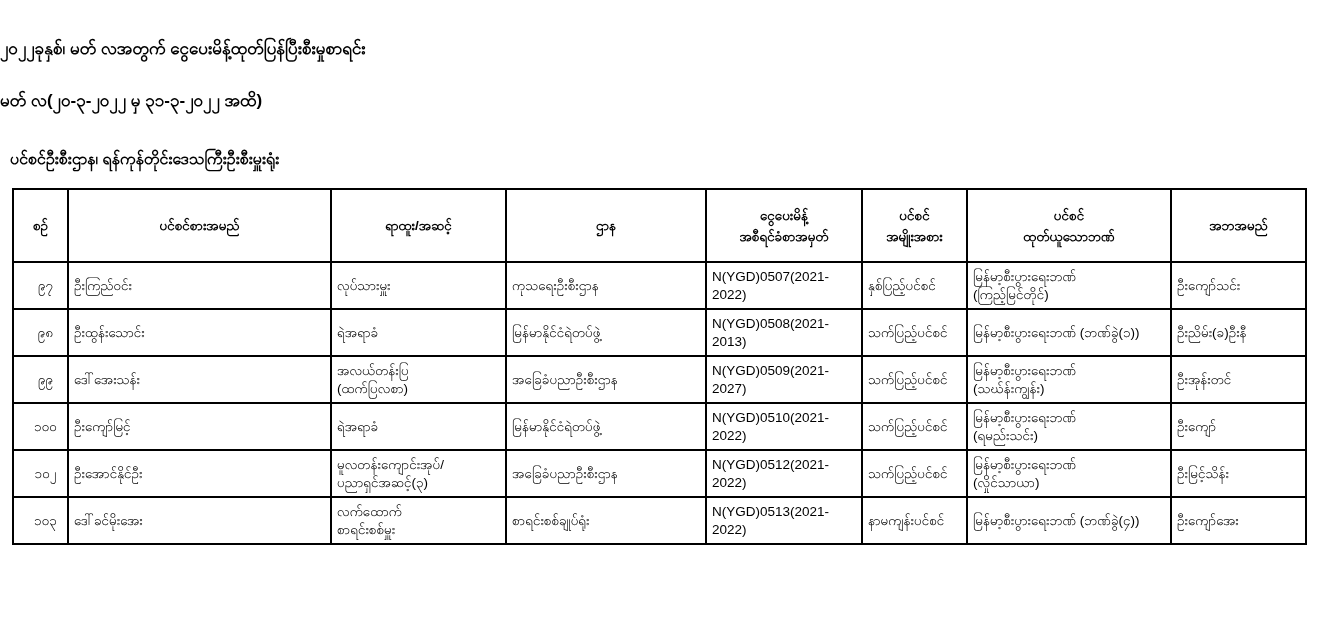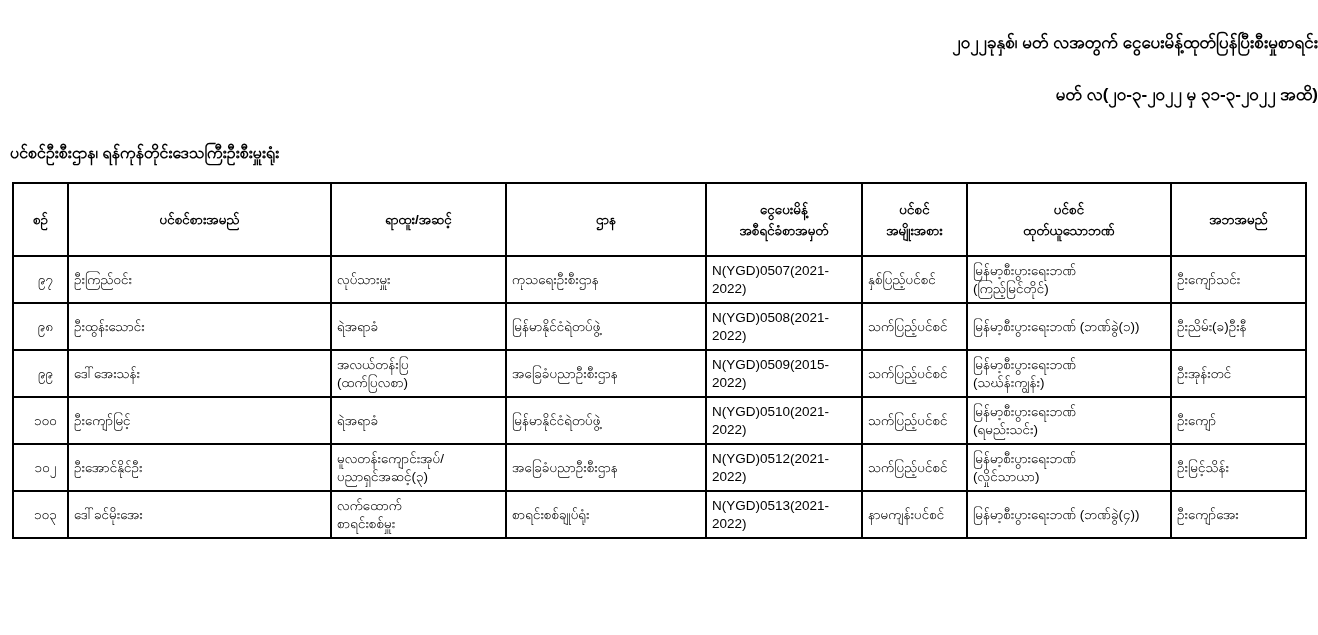--- a/index.html
+++ b/index.html
@@ -5,25 +5,25 @@
   * { margin: 0; padding: 0; box-sizing: border-box; }
   html, body {
     width: 1318px; height: 635px;
     background: #ffffff;
     font-family: "Liberation Sans", "DejaVu Sans", sans-serif;
     color: #000000;
     overflow: hidden;
   }
   .page { width: 1318px; height: 635px; position: relative; }
   .doc-title {
-    text-align: right;
+    text-align: left;
     font-weight: bold;
     font-size: 17px;
     line-height: 26px;
-    padding-top: 4px;
+    padding-top: 10px;
     white-space: pre-line;
   }
   .office-line {
     font-weight: bold;
     font-size: 16px;
     margin: 8px 0 0 10px;
   }
   table.pension {
     border-collapse: collapse;
     table-layout: fixed;
@@ -108,32 +108,32 @@
           <td class="col5">နှစ်ပြည့်ပင်စင်</td>
           <td class="col6">မြန်မာ့စီးပွားရေးဘဏ်
 (ကြည့်မြင်တိုင်)</td>
           <td class="col7">ဦးကျော်သင်း</td>
         </tr>
         <tr>
           <td class="col0">၉၈</td>
           <td class="col1">ဦးထွန်းသောင်း</td>
           <td class="col2">ရဲအရာခံ</td>
           <td class="col3">မြန်မာနိုင်ငံရဲတပ်ဖွဲ့</td>
-          <td class="col4">N(YGD)0508(2021-2022)</td>
+          <td class="col4">N(YGD)0508(2021-2013)</td>
           <td class="col5">သက်ပြည့်ပင်စင်</td>
           <td class="col6">မြန်မာ့စီးပွားရေးဘဏ် (ဘဏ်ခွဲ(၁))</td>
           <td class="col7">ဦးညိမ်း(ခ)ဦးနီ</td>
         </tr>
         <tr>
           <td class="col0">၉၉</td>
           <td class="col1">ဒေါ်အေးသန်း</td>
           <td class="col2">အလယ်တန်းပြ
 (ထက်ပြလစာ)</td>
           <td class="col3">အခြေခံပညာဦးစီးဌာန</td>
-          <td class="col4">N(YGD)0509(2015-2022)</td>
+          <td class="col4">N(YGD)0509(2021-2027)</td>
           <td class="col5">သက်ပြည့်ပင်စင်</td>
           <td class="col6">မြန်မာ့စီးပွားရေးဘဏ်
 (သဃ်န်းကျွန်း)</td>
           <td class="col7">ဦးအုန်းတင်</td>
         </tr>
         <tr>
           <td class="col0">၁၀၀</td>
           <td class="col1">ဦးကျော်မြင့်</td>
           <td class="col2">ရဲအရာခံ</td>
           <td class="col3">မြန်မာနိုင်ငံရဲတပ်ဖွဲ့</td>

